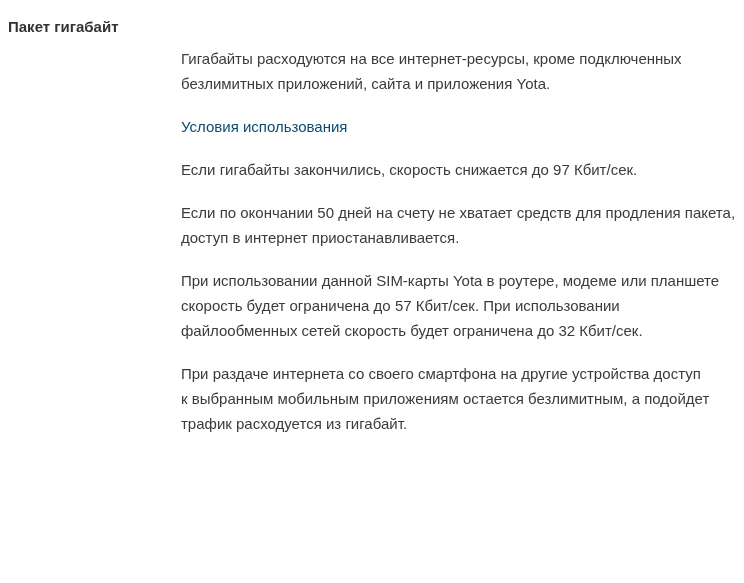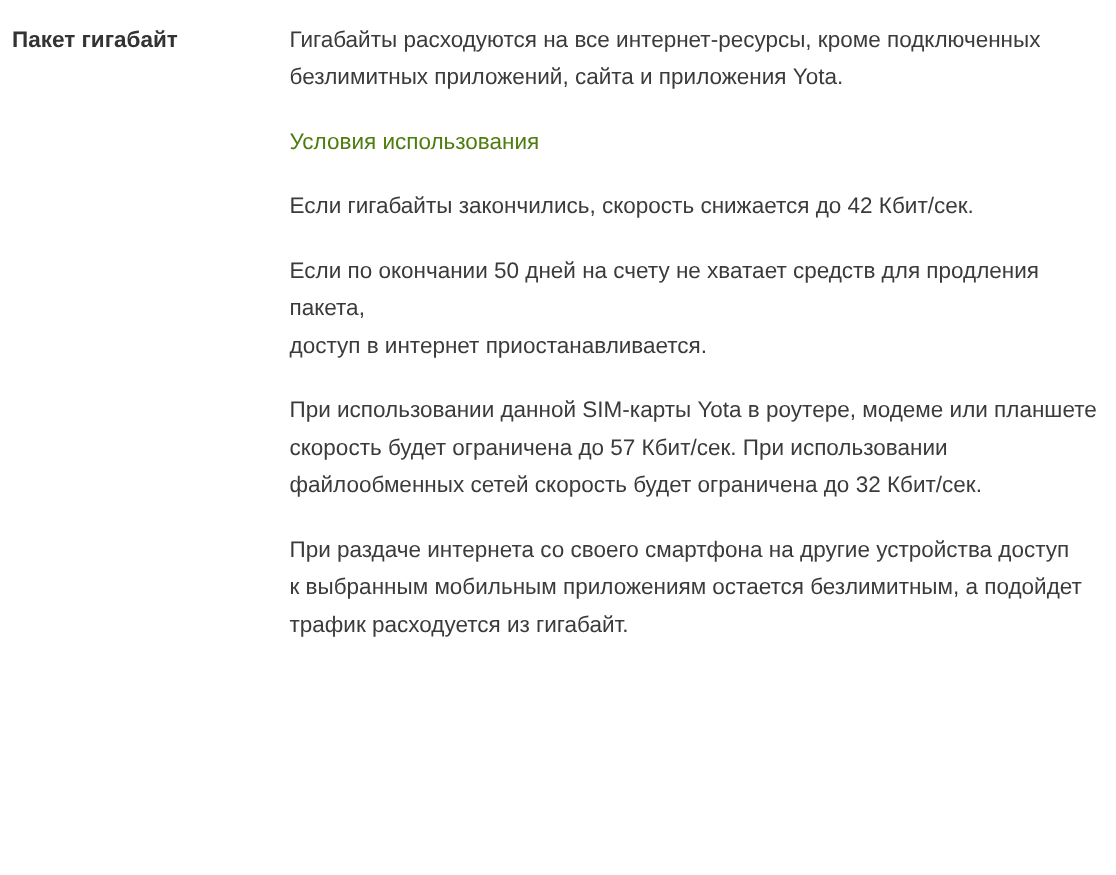--- a/index.html
+++ b/index.html
@@ -10,63 +10,63 @@
   body {
     width: 744px;
     height: 583px;
     overflow: hidden;
     font-family: "Liberation Sans", sans-serif;
   }
   .section-row {
     display: flex;
     box-sizing: border-box;
     padding: 14px 6px 0 8px;
-    gap: 12px;
   }
   .label-col {
     flex: 0 0 173px;
     width: 173px;
   }
   .section-title {
     margin: 0;
     font-size: 15px;
     font-weight: 700;
     line-height: 25px;
     color: #333333;
   }
   .content-col {
     flex: 1 1 auto;
     min-width: 0;
+    margin-top: 32px;
   }
   .content-col p {
     margin: 0 0 18px 0;
     font-size: 15px;
     line-height: 25px;
     color: #3b3b3b;
     white-space: pre-line;
   }
   .content-col p.subheading {
-    color: #4d7c0f;
+    color: #0c4a6e;
   }
   .content-col p:last-child {
     margin-bottom: 0;
   }
 </style>
 </head>
 <body>
 
 <div class="section-row">
   <div class="label-col">
     <h3 class="section-title">Пакет гигабайт</h3>
   </div>
   <div class="content-col">
     <p>Гигабайты расходуются на все интернет-ресурсы, кроме подключенных
 безлимитных приложений, сайта и приложения Yota.</p>
     <p class="subheading">Условия использования</p>
-    <p>Если гигабайты закончились, скорость снижается до 42 Кбит/сек.</p>
+    <p>Если гигабайты закончились, скорость снижается до 97 Кбит/сек.</p>
     <p>Если по окончании 50 дней на счету не хватает средств для продления пакета,
 доступ в интернет приостанавливается.</p>
     <p>При использовании данной SIM-карты Yota в роутере, модеме или планшете
 скорость будет ограничена до 57 Кбит/сек. При использовании
 файлообменных сетей скорость будет ограничена до 32 Кбит/сек.</p>
     <p>При раздаче интернета со своего смартфона на другие устройства доступ
 к выбранным мобильным приложениям остается безлимитным, а подойдет
 трафик расходуется из гигабайт.</p>
   </div>
 </div>

